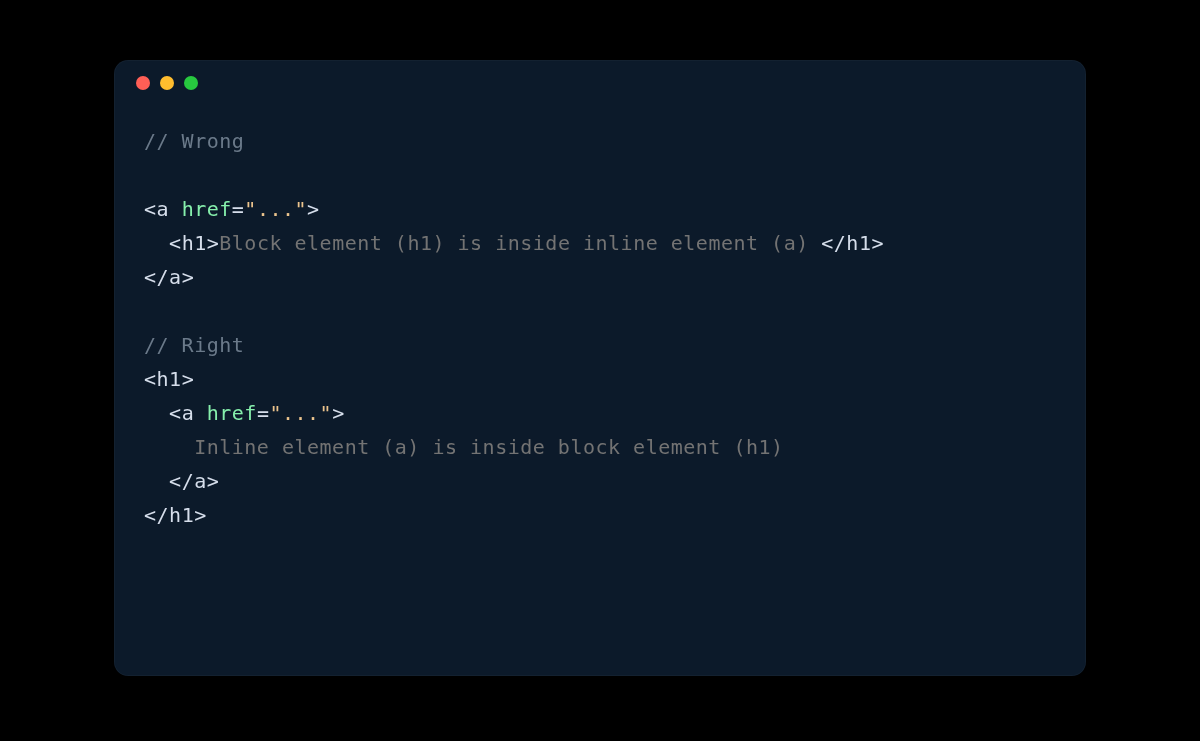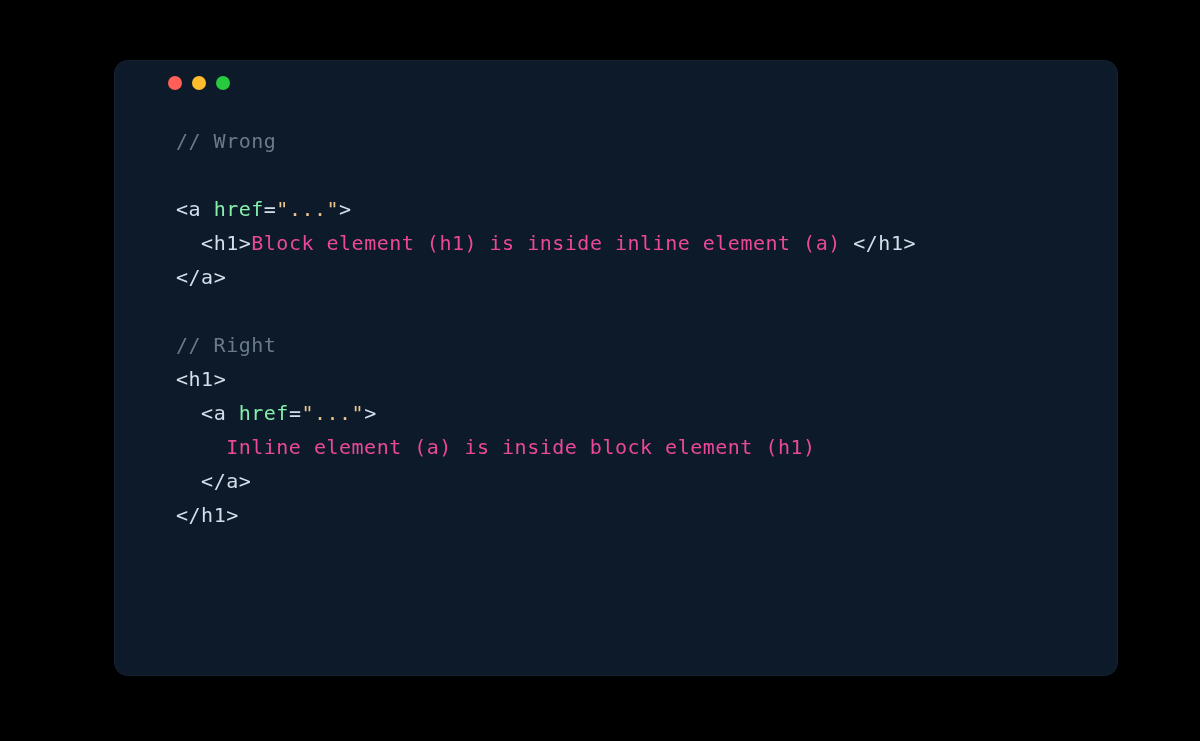--- a/index.html
+++ b/index.html
@@ -13,21 +13,20 @@
   .window {
     position: absolute;
     left: 114px;
     top: 60px;
     width: 972px;
     height: 616px;
     background: #0c1a2a;
     border-radius: 14px;
     box-shadow: 0 20px 60px rgba(0,0,0,0.6), 0 0 0 1px rgba(255,255,255,0.03) inset;
     overflow: hidden;
-    padding-left: 32px;
   }
   .titlebar {
     height: 46px;
     display: flex;
     align-items: center;
     padding-left: 22px;
     gap: 10px;
   }
   .dot {
     width: 14px;
@@ -42,21 +41,21 @@
     white-space: pre;
     color: #d6deeb;
   }
   
   .tk-comment  { color: #6b7a8a; }
   .tk-punct    { color: #d6deeb; }
   .tk-tag      { color: #d6deeb; }
   .tk-attr     { color: #86efac; }
   .tk-op       { color: #d6deeb; }
   .tk-string   { color: #ecc48d; }
-  .tk-text     { color: #ec4899; }
+  .tk-text     { color: #737373; }
 </style>
 </head>
 <body>
 
 <div class="window">
   <div class="titlebar">
     <div class="dot" style="background:#ff5f56"></div>
     <div class="dot" style="background:#ffbd2e"></div>
     <div class="dot" style="background:#27c93f"></div>
   </div>

